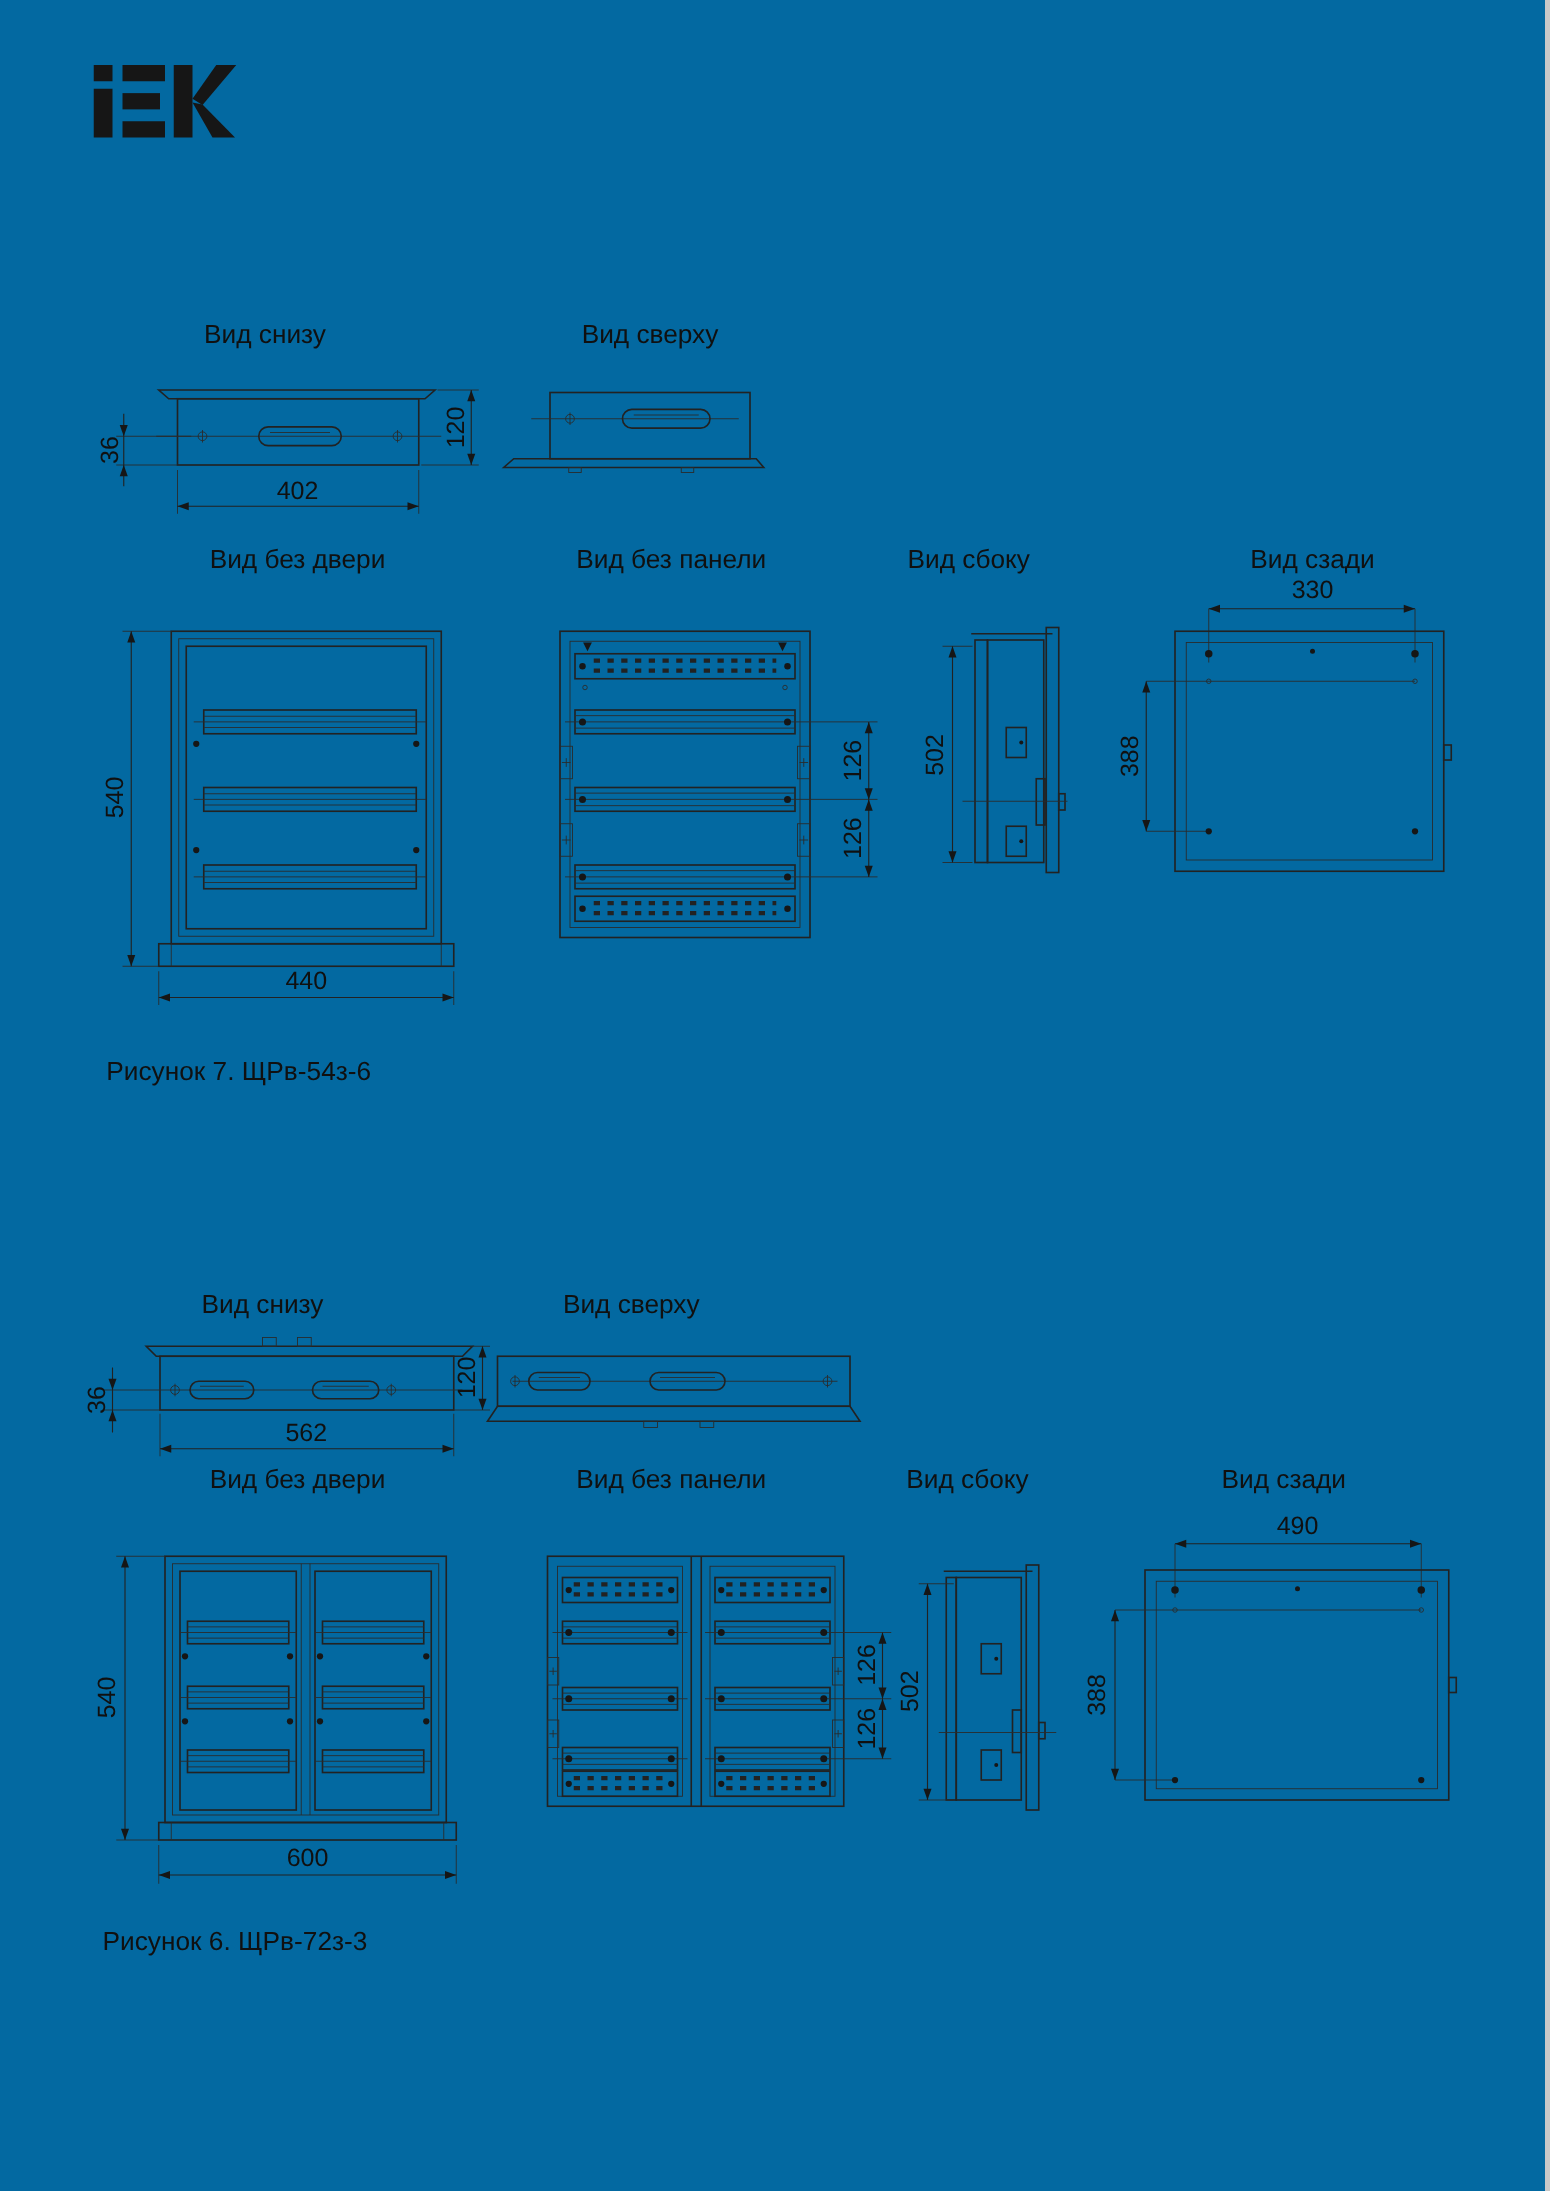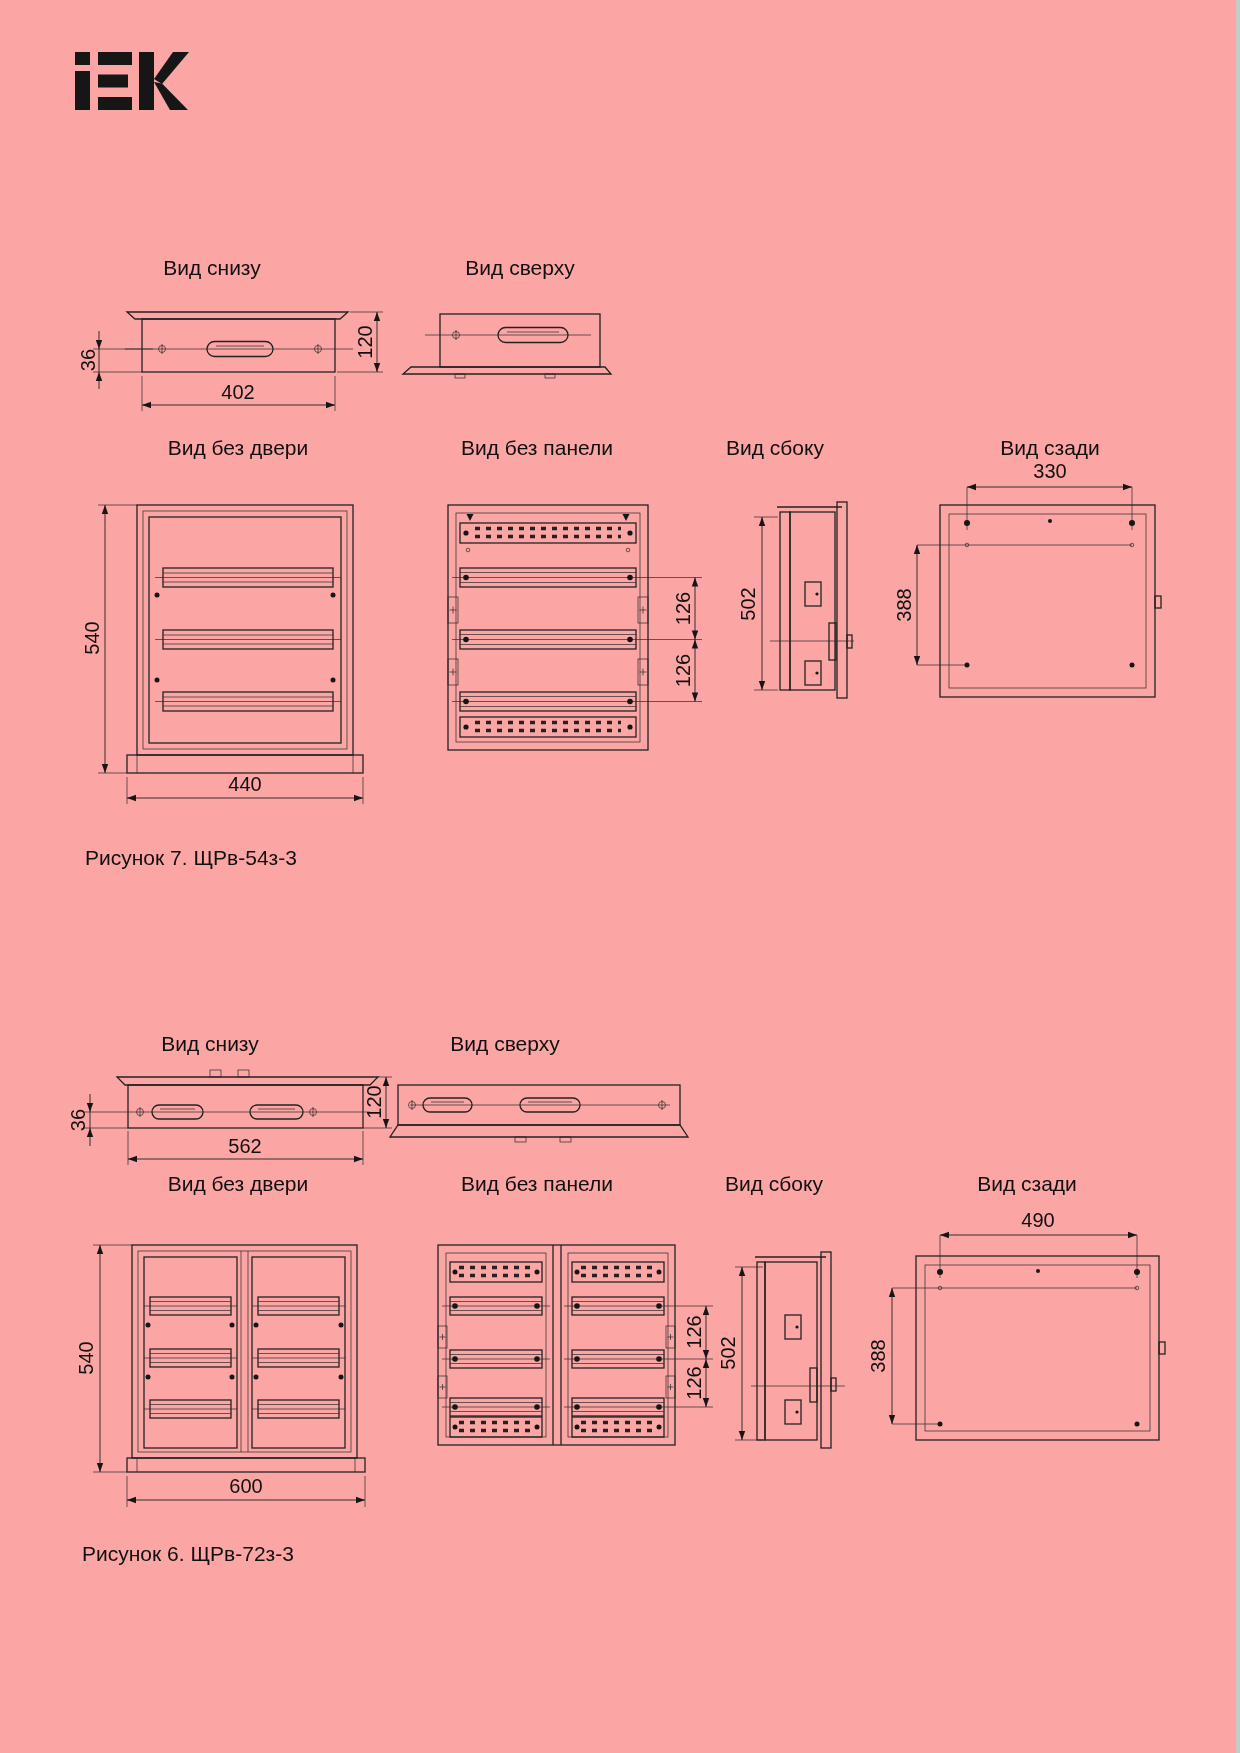--- a/index.html
+++ b/index.html
@@ -1,16 +1,16 @@
 <!DOCTYPE html>
 <html><head>
 <meta charset="utf-8">
 <style>
   html,body{margin:0;padding:0;background:#fff;}
-  #page{position:relative;width:1240px;height:1753px;background:#fca5a5;overflow:hidden;
+  #page{position:relative;width:1240px;height:1753px;background:#0369a1;overflow:hidden;
         font-family:"Liberation Sans",sans-serif;color:#111;}
   .view-label{position:absolute;height:24px;line-height:24px;text-align:center;
               font-size:21px;color:#101010;white-space:nowrap;}
   .figure-caption{position:absolute;font-size:21px;color:#101010;white-space:nowrap;}
   svg{position:absolute;overflow:visible;}
   .s{stroke:#222;fill:none;stroke-width:1.3;}
   .t{stroke:#2a2a2a;fill:none;stroke-width:0.7;}
   .d{stroke:#222;fill:none;stroke-width:0.9;}
   .f{fill:#161616;stroke:none;}
   .perf{stroke:#222;stroke-width:3.4;stroke-dasharray:5 6;fill:none;}
@@ -267,21 +267,21 @@
       <rect class="s" x="285" y="136" width="6" height="12"></rect>
     </g>
     <g>
       <line class="d" x1="47" y1="85" x2="47" y2="205"></line>
       <path class="f" d="M47,85 l-3.2,9 h6.4 z"></path>
       <path class="f" d="M47,205 l-3.2,-9 h6.4 z"></path>
       <text class="dt" text-anchor="middle" dominant-baseline="central" transform="rotate(-90 34 145)" x="34" y="145">388</text>
     </g>
   </svg>
 
-  <div class="figure-caption" style="left:85px;top:846px">Рисунок 7. ЩРв-54з-3</div>
+  <div class="figure-caption" style="left:85px;top:846px">Рисунок 7. ЩРв-54з-6</div>
 
   <div class="view-label" style="left:125px;top:1032px;width:170px">Вид снизу</div>
   <div class="view-label" style="left:420px;top:1032px;width:170px">Вид сверху</div>
 
   <svg style="left:70px;top:1060px" width="330" height="112" viewBox="0 0 330 112">
     <g>
       <polygon class="s" points="47,17 308,17 300,25 55,25"></polygon>
       <rect class="t" x="140" y="10" width="11" height="7"></rect>
         <rect class="t" x="168" y="10" width="11" height="7"></rect>
       <rect class="s" x="58" y="25" width="235" height="43"></rect>

